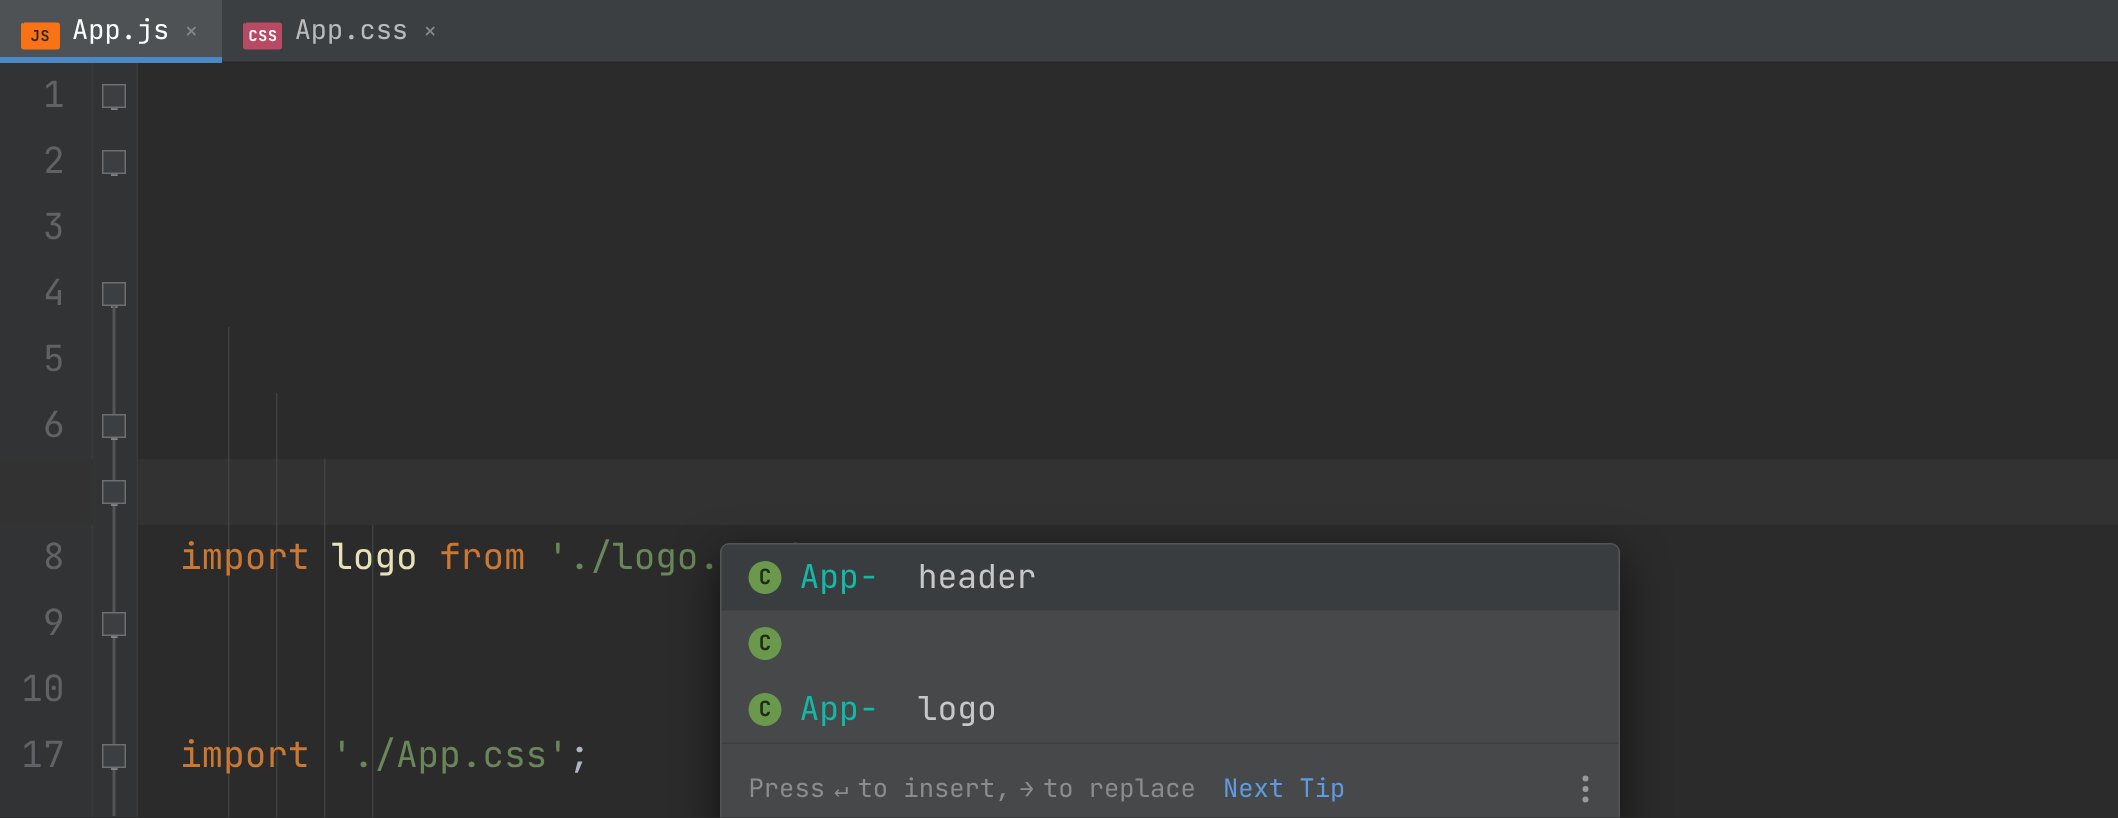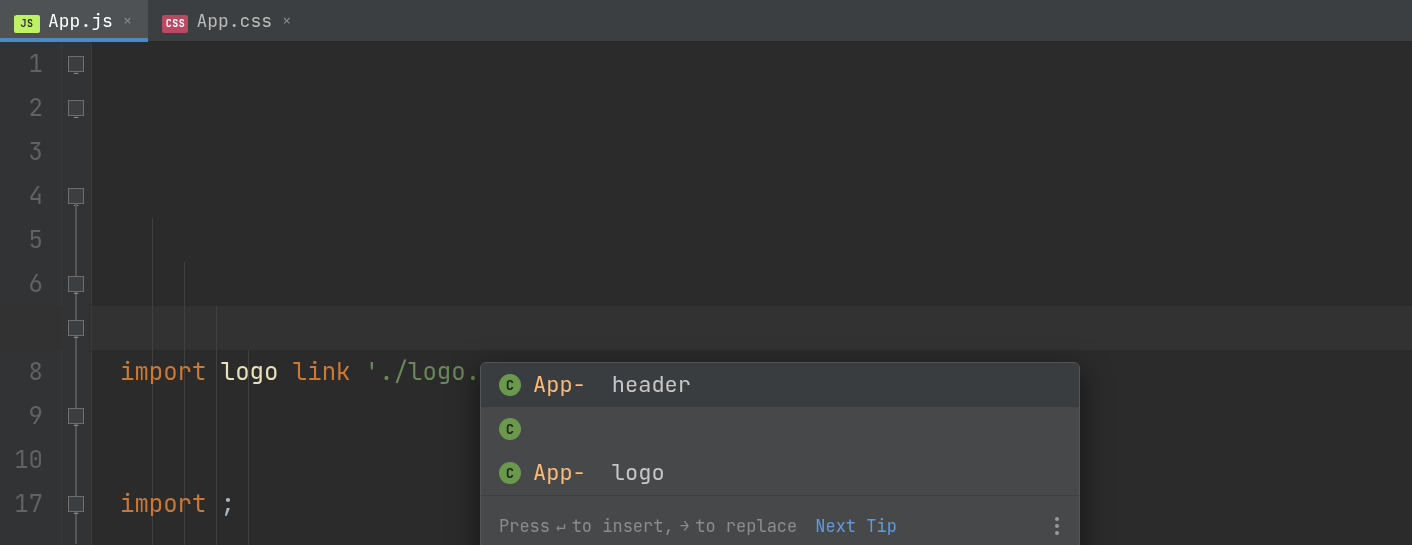--- a/index.html
+++ b/index.html
@@ -45,21 +45,21 @@
     align-items: center;
     justify-content: center;
     width: 26px; height: 18px;
     font-size: 10px;
     font-weight: 700;
     border-radius: 2px;
     letter-spacing: 0.5px;
     position: relative;
     top: 3px;
   }
-  .ft-js  { background: #bef264; color: #2b2b2b; }
+  .ft-js  { background: #f97316; color: #2b2b2b; }
   .ft-css { background: #b84b63; color: #ffffff; }
   .tab .dogear {
     position: absolute;
     width: 0; height: 0;
     border-style: solid;
     border-width: 0 8px 8px 0;
     border-color: transparent #3c3f41 transparent transparent;
     top: 8px;
   }
   .tab.active .dogear { border-color: transparent #4e5254 transparent transparent; }
@@ -167,21 +167,21 @@
     width: 22px; height: 22px;
     border-radius: 50%;
     background: #6a994e;
     color: #1e2b15;
     font-size: 14px;
     font-weight: 700;
     display: inline-flex;
     align-items: center;
     justify-content: center;
   }
-  .comp-prefix { color: #fdba74; }
+  .comp-prefix { color: #14b8a6; }
   .comp-rest   { color: #c7c7c7; margin-left: 26px; }
 
   .popup-footer {
     display: flex;
     align-items: center;
     justify-content: space-between;
     padding: 8px 16px 10px 18px;
     font-size: 17px;
     color: #8a8d8f;
     border-top: 1px solid #3d3f41;
@@ -245,26 +245,26 @@
 
   <div class="code">
     <div class="indent-guide" style="left:60px; top:176px; height:330px;"></div>
     <div class="indent-guide" style="left:92px; top:220px; height:290px;"></div>
     <div class="indent-guide" style="left:124px; top:264px; height:240px;"></div>
     <div class="indent-guide" style="left:156px; top:308px; height:200px;"></div>
 
     <div class="line">
       <span class="kw">import</span><span>&nbsp;</span>
       <span class="txt" style="color:#e8e2b7;">logo</span><span>&nbsp;</span>
-      <span class="kw">link</span><span>&nbsp;</span>
+      <span class="kw">from</span><span>&nbsp;</span>
       <span class="str">'./logo.svg'</span><span class="punct">;</span>
     </div>
     <div class="line">
       <span class="kw">import</span><span>&nbsp;</span>
-      <span class="punct">;</span>
+      <span class="str">'./App.css'</span><span class="punct">;</span>
     </div>
     
     
     
     
     
     
     
     
     

